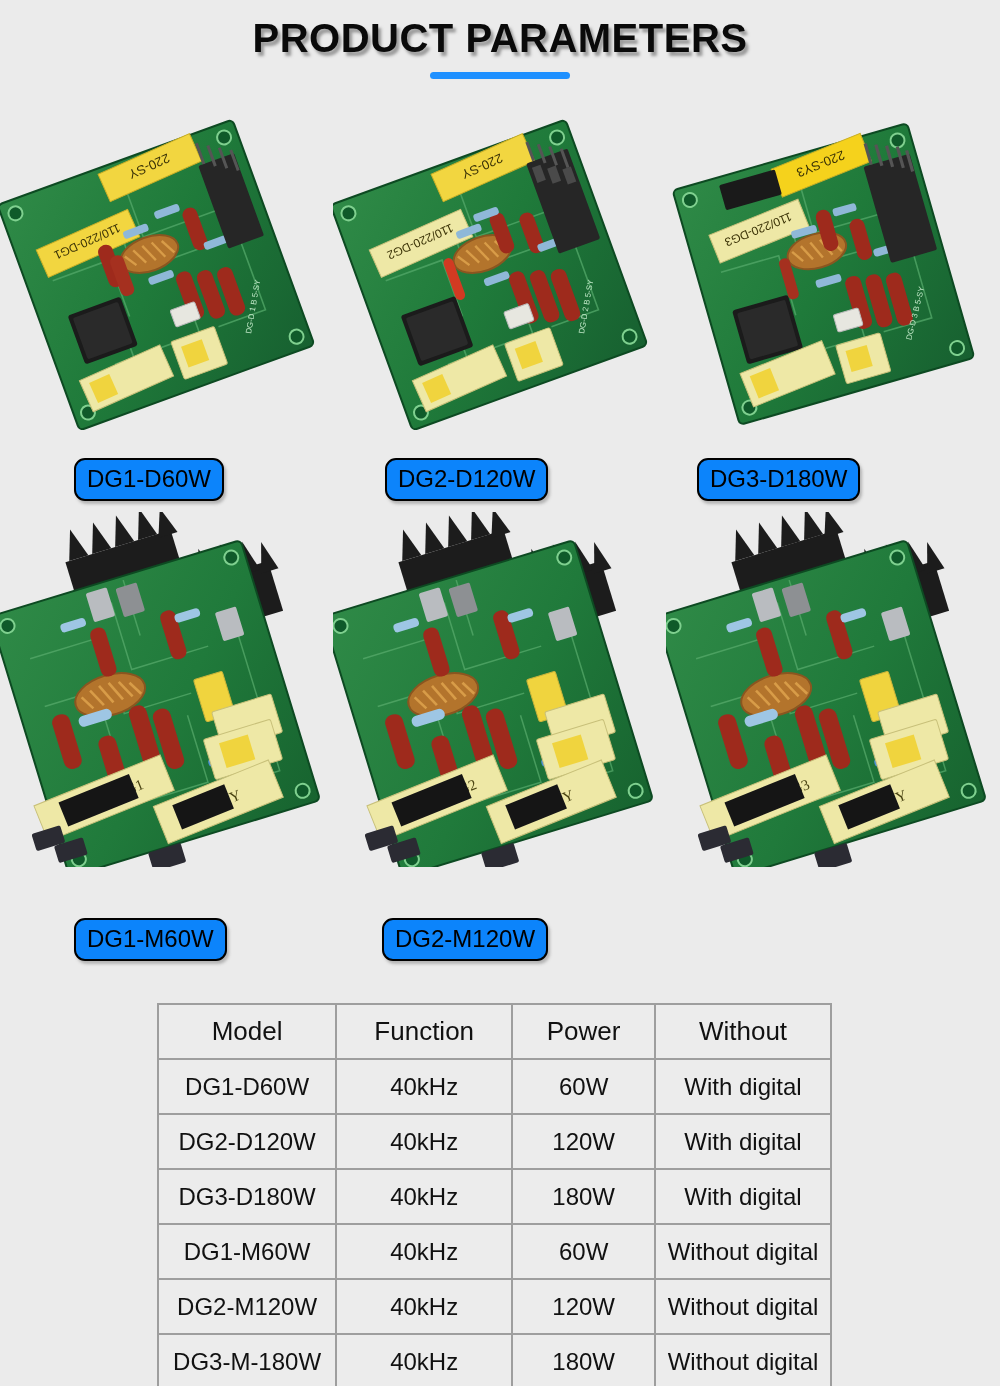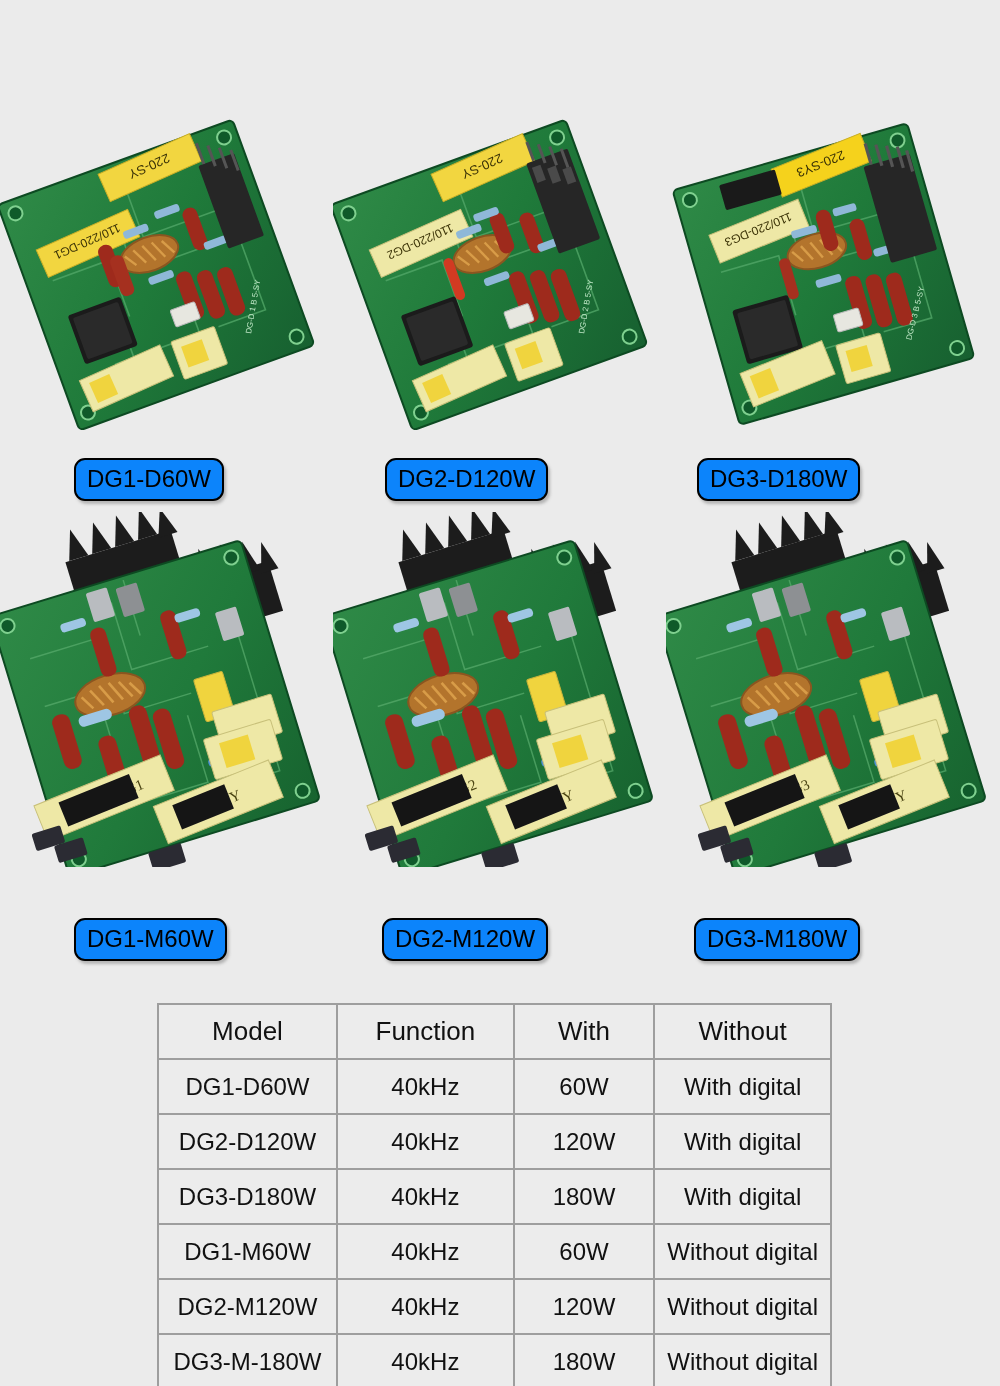--- a/index.html
+++ b/index.html
@@ -60,20 +60,24 @@
   .col-model{width:183px;}
   .col-freq{width:174px;}
   .col-power{width:138px;}
   .col-func{width:178px;}
 </style>
 </head>
 <body>
 
 <div class="page">
 
+  <div class="title-wrap">
+    <div class="title">PRODUCT PARAMETERS</div>
+    <div class="title-underline"></div>
+  </div>
 
   <div class="row" style="top:92px;">
 
     <div class="cell">
       <div class="shot">
         <svg width="333" height="355" viewBox="0 0 333 355">
           <defs>
             <linearGradient id="pcbg1" x1="0" y1="0" x2="1" y2="1">
               <stop offset="0" stop-color="#2f8a47"></stop>
                 <stop offset=".5" stop-color="#1f7a3a"></stop>
@@ -583,29 +587,28 @@
             </g>
           </g>
         </svg>
       </div>
     </div>
   </div>
 
   <div class="badge-row" style="top:918px;">
     <div class="badge" style="left:74px;">DG1-M60W</div>
     <div class="badge" style="left:382px;">DG2-M120W</div>
-    <div class="badge" style="left:694px;">DG3-M180W</div>
   </div>
 
   <table class="spec-table">
     <thead>
       <tr>
         <th class="col-model">Model</th>
         <th class="col-freq">Function</th>
-        <th class="col-power">With</th>
+        <th class="col-power">Power</th>
         <th class="col-func">Without</th>
       </tr>
     </thead>
     <tbody>
       <tr>
         <td>DG1-D60W</td>
         <td>40kHz</td>
         <td>60W</td>
         <td>With digital</td>
       </tr>

